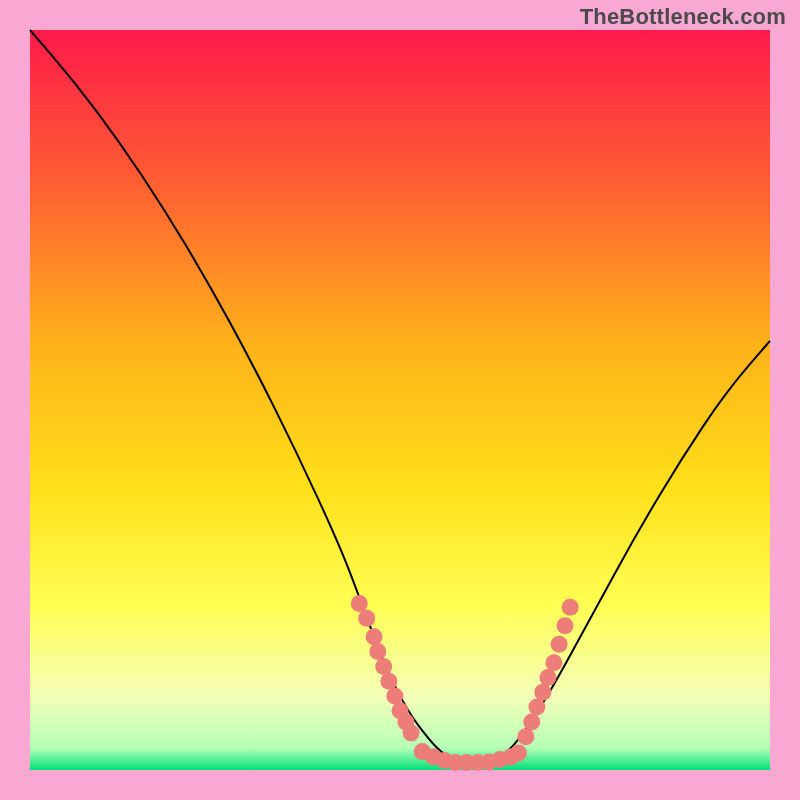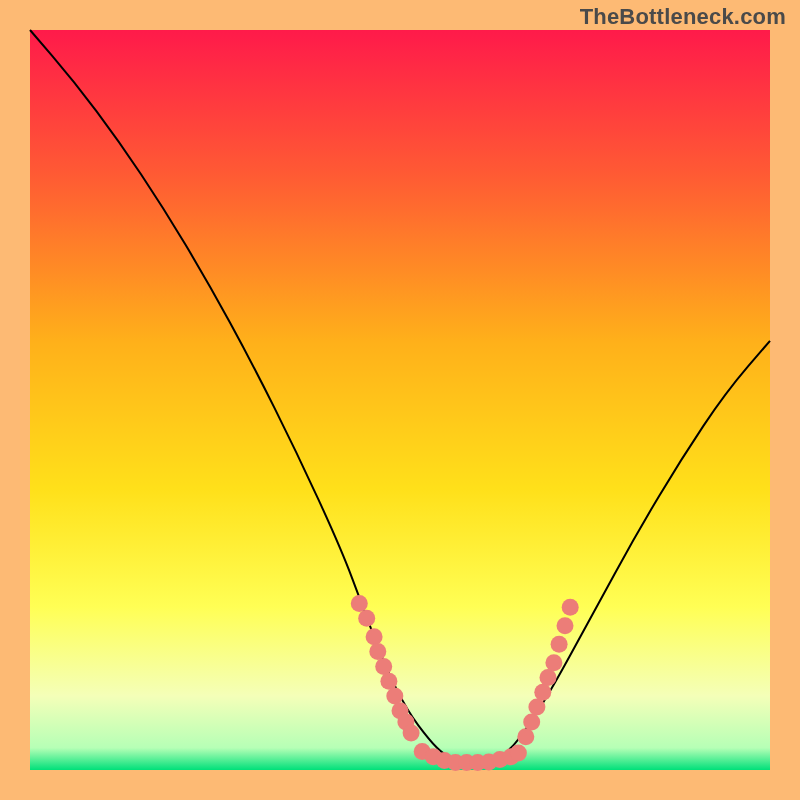--- a/index.html
+++ b/index.html
@@ -11,21 +11,21 @@
     overflow: hidden;
     position: relative;
     font-family: Arial, Helvetica, sans-serif;
   }
   .frame {
     position: absolute;
     top: 0;
     left: 0;
     width: 800px;
     height: 800px;
-    background: #fdba74;
+    background: #f9a8d4;
   }
   .plot-area {
     position: absolute;
     top: 30px;
     left: 30px;
     width: 740px;
     height: 740px;
   }
   .watermark {
     position: absolute;

